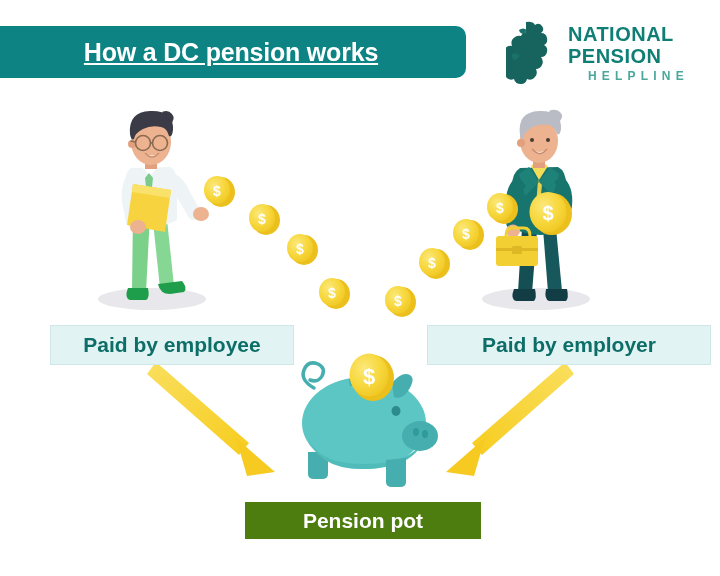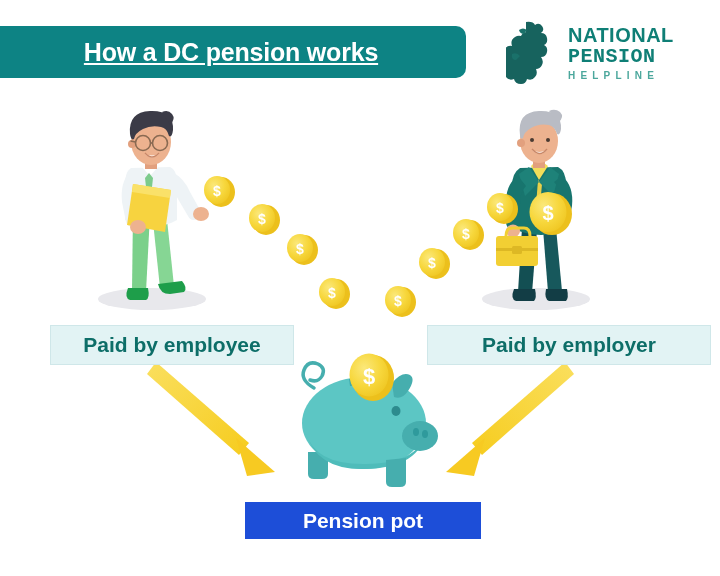--- a/index.html
+++ b/index.html
@@ -61,27 +61,28 @@
     flex-direction: column;
     justify-content: center;
     line-height: 1;
   }
   .logo-line1, .logo-line2 {
     color: #0f7f76;
     font-weight: bold;
     font-size: 20px;
     letter-spacing: 0.5px;
   }
-  .logo-line2 { margin-top: 2px; font-family: Liberation Mono, monospace; }
+  .logo-line2 { margin-top: 2px; }
   .logo-line3 {
     color: #4ba79c;
-    font-size: 10px;
+    font-size: 12px;
     font-weight: bold;
     letter-spacing: 5.2px;
     margin-top: 4px;
+    margin-left: 20px;
   }
 
   
   .label-box {
     position: absolute;
     background: #e2f3f4;
     border: 1px solid #cfe7e9;
     display: flex;
     align-items: center;
     justify-content: center;
@@ -106,21 +107,21 @@
     height: 40px;
   }
 
   
   #pension-pot-box {
     position: absolute;
     left: 245px;
     top: 502px;
     width: 236px;
     height: 37px;
-    background: #1d4ed8;
+    background: #4d7c0f;
     display: flex;
     align-items: center;
     justify-content: center;
   }
   #pension-pot-box .label-text {
     color: #ffffff;
     font-size: 21px;
     font-weight: bold;
   }
 

